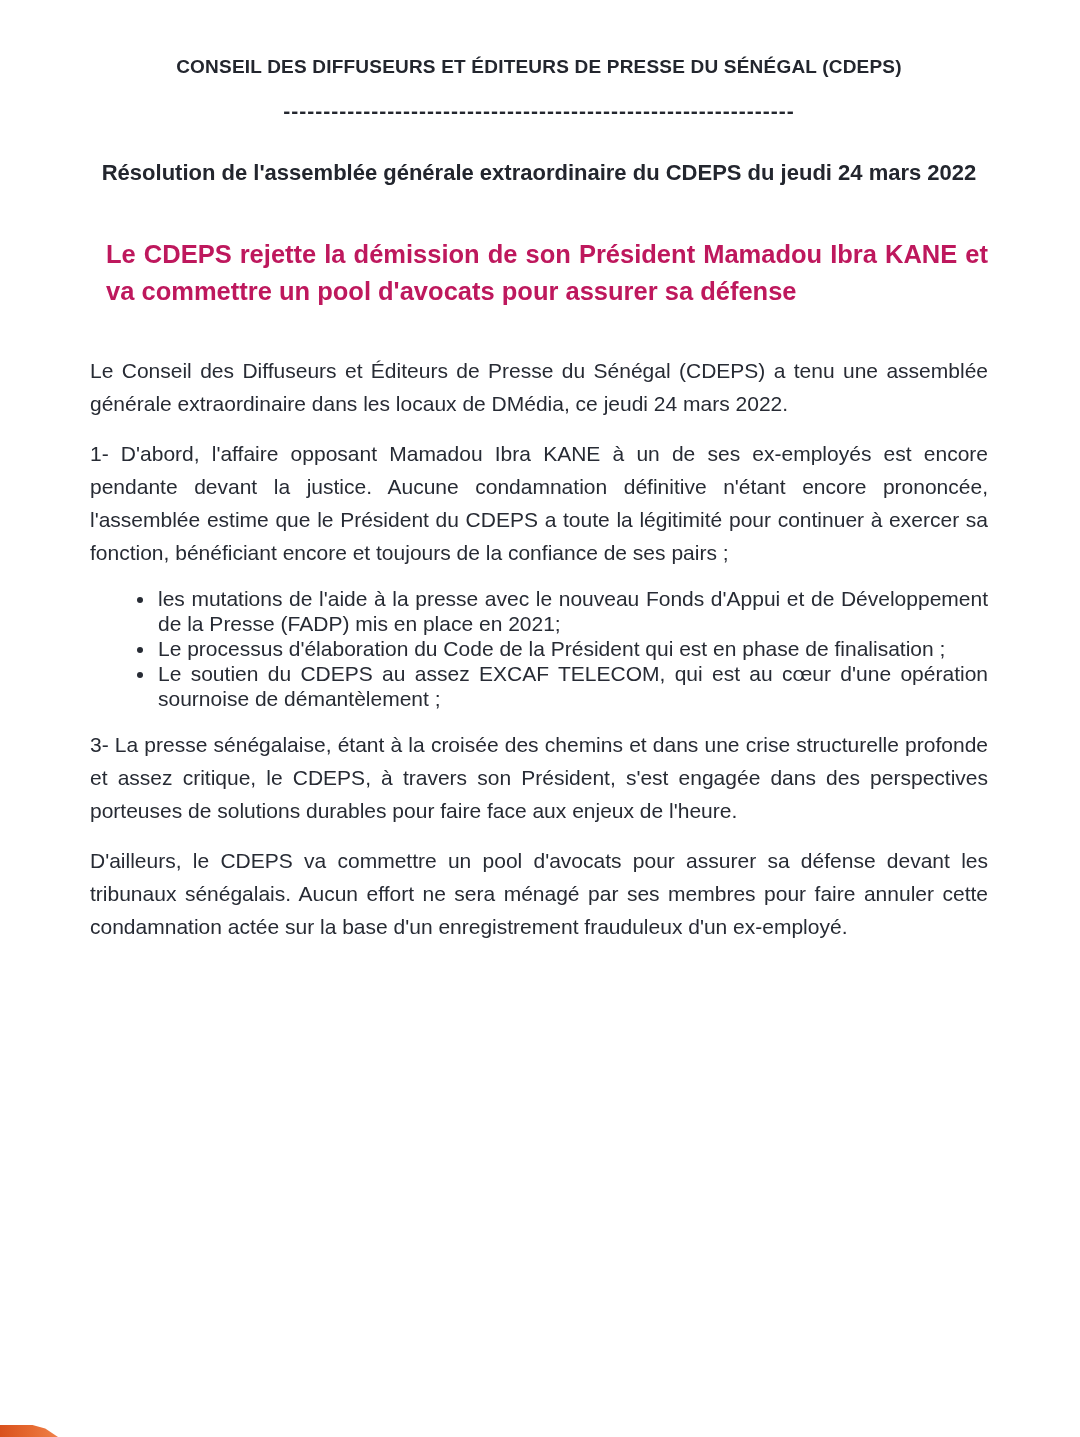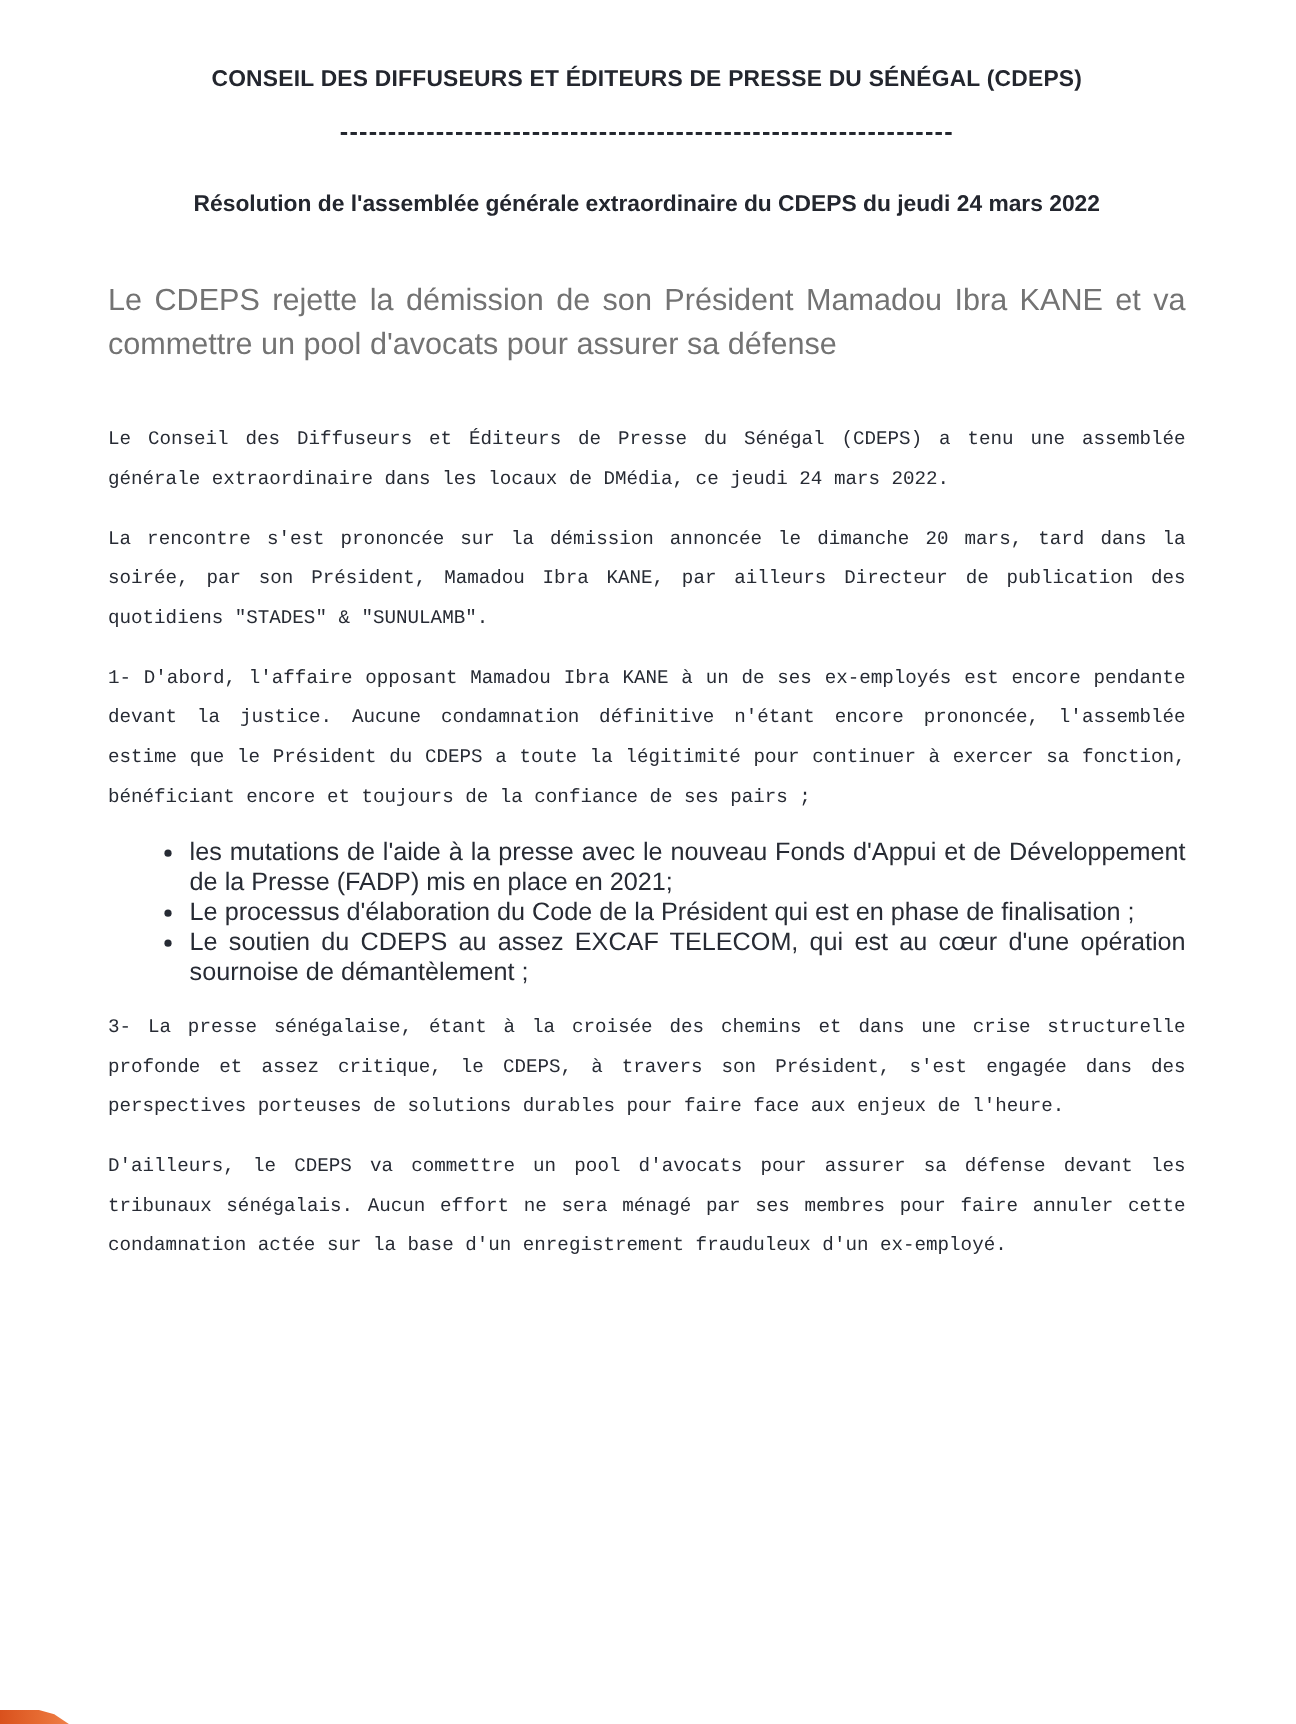--- a/index.html
+++ b/index.html
@@ -33,39 +33,39 @@
     font-size: 21px;
     letter-spacing: 1px;
     margin-top: 21px;
     white-space: nowrap;
     overflow: hidden;
     color: #23262e;
   }
   .subject {
     text-align: center;
     font-weight: bold;
-    font-size: 19px;
+    font-size: 22px;
     margin-top: 37px;
     color: #23262e;
   }
   .headline {
-    font-weight: normal;
+    font-weight: bold;
     font-size: 25.5px;
     line-height: 37px;
     text-align: justify;
     margin-top: 50px;
-    color: #737373;
+    color: #be185d;
+    margin-left: 16px;
   }
   .body-text { margin-top: 44px; }
   .body-text p {
-    font-size: 16px;
+    font-size: 21px;
     line-height: 33px;
     text-align: justify;
     margin: 0 0 17px 0;
-    font-family: Liberation Mono, monospace;
   }
   ul.bullet-list {
     margin: 0 0 17px 0;
     padding-left: 66px;
     list-style: disc;
   }
   ul.bullet-list li {
     font-size: 21px;
     line-height: 25px;
     text-align: justify;
@@ -91,21 +91,20 @@
   <div class="separator">----------------------------------------------------------------</div>
 
   <p class="subject">Résolution de l'assemblée générale extraordinaire du CDEPS du jeudi 24 mars 2022</p>
 
   <p class="headline">Le CDEPS rejette la démission de son Président Mamadou Ibra KANE et va commettre un pool d'avocats pour assurer sa défense</p>
 
   <div class="body-text">
 
     <div>
         <p>Le Conseil des Diffuseurs et Éditeurs de Presse du Sénégal (CDEPS) a tenu une assemblée générale extraordinaire dans les locaux de DMédia, ce jeudi 24 mars 2022.</p>
-        <p>La rencontre s'est prononcée sur la démission annoncée le dimanche 20 mars, tard dans la soirée, par son Président, Mamadou Ibra KANE, par ailleurs Directeur de publication des quotidiens "STADES" &amp; "SUNULAMB".</p>
         <p>1- D'abord, l'affaire opposant Mamadou Ibra KANE à un de ses ex-employés est encore pendante devant la justice. Aucune condamnation définitive n'étant encore prononcée, l'assemblée estime que le Président du CDEPS a toute la légitimité pour continuer à exercer sa fonction, bénéficiant encore et toujours de la confiance de ses pairs ;</p>
       </div>
 
     <ul class="bullet-list">
         <li>les mutations de l'aide à la presse avec le nouveau Fonds d'Appui et de Développement de la Presse (FADP) mis en place en 2021;</li>
         <li>Le processus d'élaboration du Code de la Président qui est en phase de finalisation ;</li>
         <li>Le soutien du CDEPS au assez EXCAF TELECOM, qui est au cœur d'une opération sournoise de démantèlement ;</li>
       </ul>
 
     <div>

